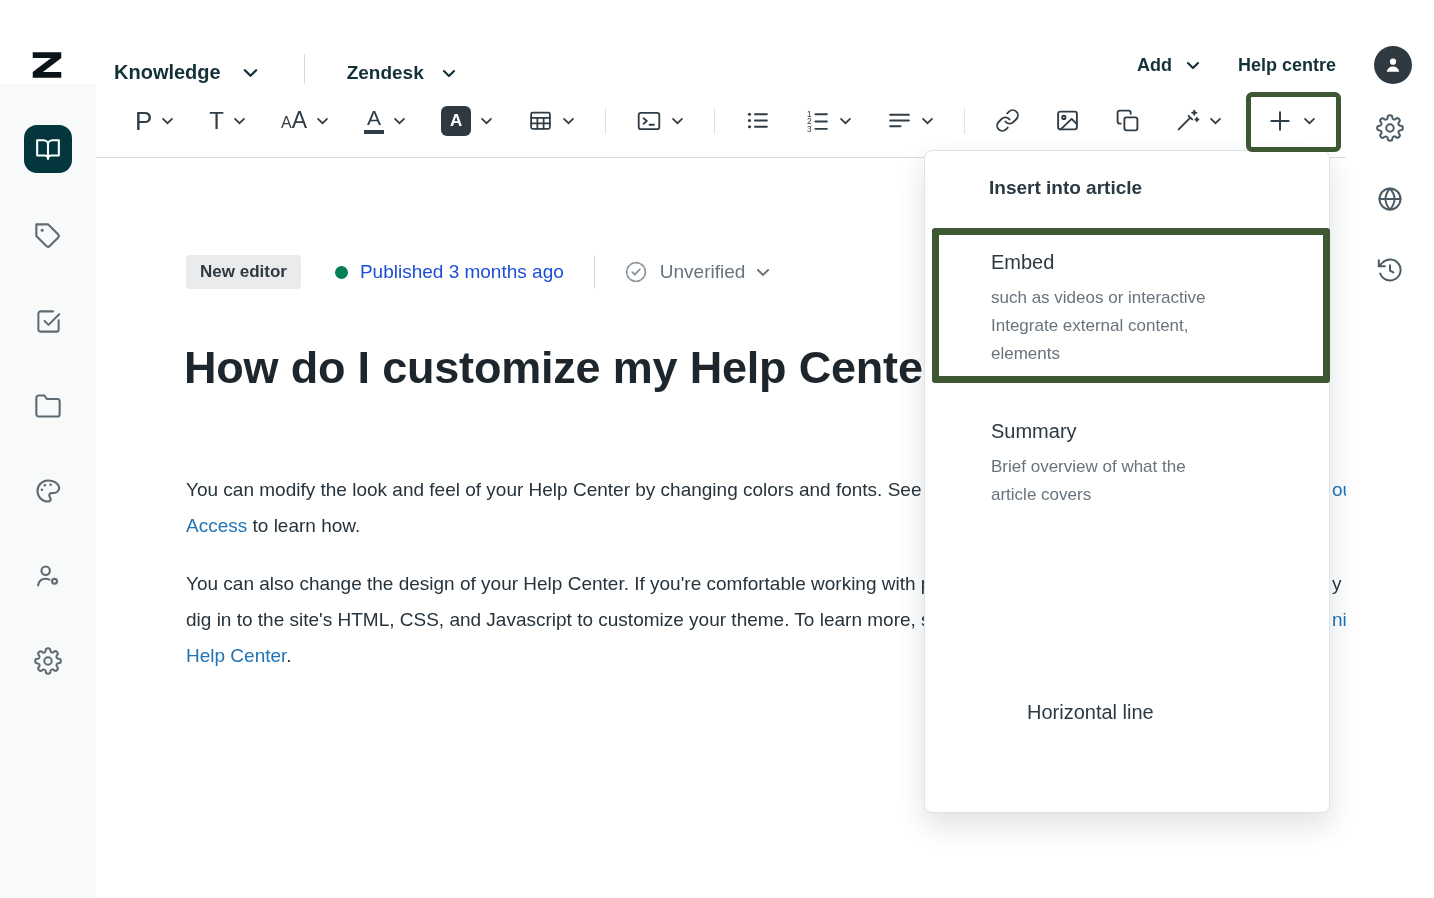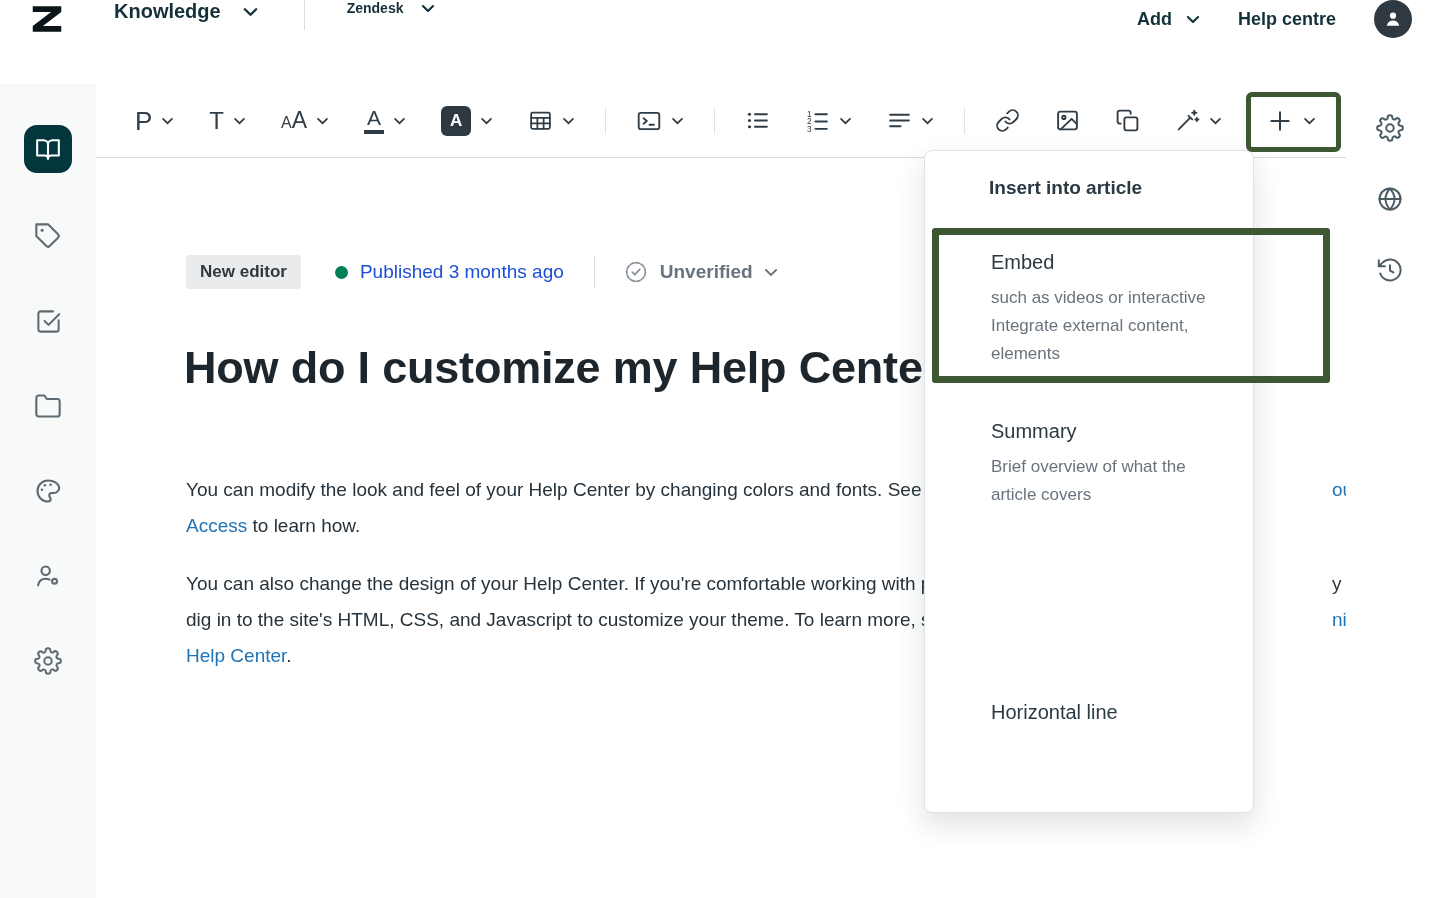--- a/index.html
+++ b/index.html
@@ -2,26 +2,26 @@
 <html><head>
 <meta charset="utf-8">
 <style>
   * { margin:0; padding:0; box-sizing:border-box; }
   html,body { background:#ffffff; }
   .app { position:relative; width:1434px; height:898px; overflow:hidden; background:#fff;
          font-family:"Liberation Sans","DejaVu Sans",sans-serif; color:#2f3941; }
 
   
   .topbar { position:absolute; left:0; top:0; width:1434px; height:84px; background:#fff;
-            display:flex; align-items:flex-start; z-index:4; }
+            display:flex; align-items:flex-end; z-index:4; }
   .logo { margin-left:26px; display:flex; align-items:center; }
   .switcher { display:flex; align-items:center; gap:22px; margin-left:46px; border:0; background:none;
               font:700 20px "Liberation Sans",sans-serif; color:#14313a; cursor:pointer; }
   .tb-vdiv { width:1px; height:30px; background:#d8dcde; margin-left:46px; }
-  .ws { margin-left:42px; gap:18px; font-size:14px; }
+  .ws { margin-left:42px; gap:18px; font-size:19px; }
   .topbar-right { margin-left:auto; display:flex; align-items:center; gap:38px; margin-right:22px; }
   .tb-link { display:flex; align-items:center; gap:14px; border:0; background:none;
              font:700 18px "Liberation Sans",sans-serif; color:#14313a; cursor:pointer; }
   .avatar { width:38px; height:38px; border-radius:50%; background:#2f3941; border:0;
             display:flex; align-items:center; justify-content:center; cursor:pointer; }
 
   
   .sidebar { position:absolute; left:0; top:84px; bottom:0; width:96px; background:#f8f9f9;
              display:flex; flex-direction:column; align-items:center; padding-top:41px; gap:55px; z-index:3; }
   .side-btn { border:0; background:none; color:#5c6b73; cursor:pointer; height:30px; display:flex; align-items:center; }
@@ -52,35 +52,35 @@
   .rail-btn { border:0; background:none; color:#4c5b63; cursor:pointer; }
 
   
   .meta-row { position:absolute; left:90px; top:171px; height:34px; display:flex; align-items:center;justify-content:flex-end; }
   .badge { background:#e9ebed; color:#2f3941; font-weight:700; font-size:17px; padding:7px 14px;
            border-radius:4px; }
   .meta-vdiv { width:1px; height:34px; background:#d8dcde; margin:0 28px 0 30px; }
   .dot { width:13px; height:13px; border-radius:50%; background:#038153; margin:0 12px 0 34px; }
   .status-txt { font-size:19px; color:#1d4ed8; }
   .verif { display:flex; align-items:center; gap:11px; border:0; background:none; cursor:pointer;
-           color:#68737d; font-size:19px;font-weight:bold; }
+           color:#68737d; font-size:19px; }
   .title { position:absolute; left:88px; top:258px; font-size:45px; font-weight:600; color:#1d262c;
            white-space:nowrap; letter-spacing:-0.2px; }
   .para { position:absolute; left:90px; width:1170px; font-size:19px; line-height:36px; color:#27333c; }
   .p1 { top:388px; } .p2 { top:482px; }
   .pline { white-space:nowrap; }
   .link { color:#1f73b7; cursor:pointer; }
   .edge-frag { position:absolute; font-size:19px; line-height:36px; left:1236px; white-space:nowrap; }
 
   
-  .menu { position:absolute; left:924px; top:150px; width:330px; height:663px; background:#fff;
+  .menu { position:absolute; left:924px; top:150px; width:406px; height:663px; background:#fff;
           border:1px solid #dfe3e6; border-radius:8px; box-shadow:0 12px 28px rgba(23,43,54,0.14); z-index:6; }
   .menu-title { position:absolute; left:64px; top:26px; font-size:19px; font-weight:700; color:#2b3942; }
   .menu-item { position:absolute; left:66px; width:300px; cursor:pointer; }
-  .mi-0 { top:100px; } .mi-1 { top:269px; } .mi-2 { top:409px; } .mi-3 { top:550px; }
+  .mi-0 { top:100px; } .mi-1 { top:269px; } .mi-2 { top:409px; } .mi-3 { top:550px;margin-left:36px; }
   .mi-label { font-size:20px; color:#2b3942; margin-bottom:10px; }
   .mi-desc { font-size:17px; line-height:28px; color:#68737d; }
 
   
   .annot { position:absolute; border-style:solid; border-color:#3d5733; pointer-events:none; z-index:9; }
   .annot-plus { left:1246px; top:92px; width:95px; height:60px; border-width:5px; border-radius:6px; }
   .annot-embed { left:932px; top:228px; width:398px; height:155px; border-width:7px; border-radius:3px; }
 
   svg { display:block; }
 </style>

